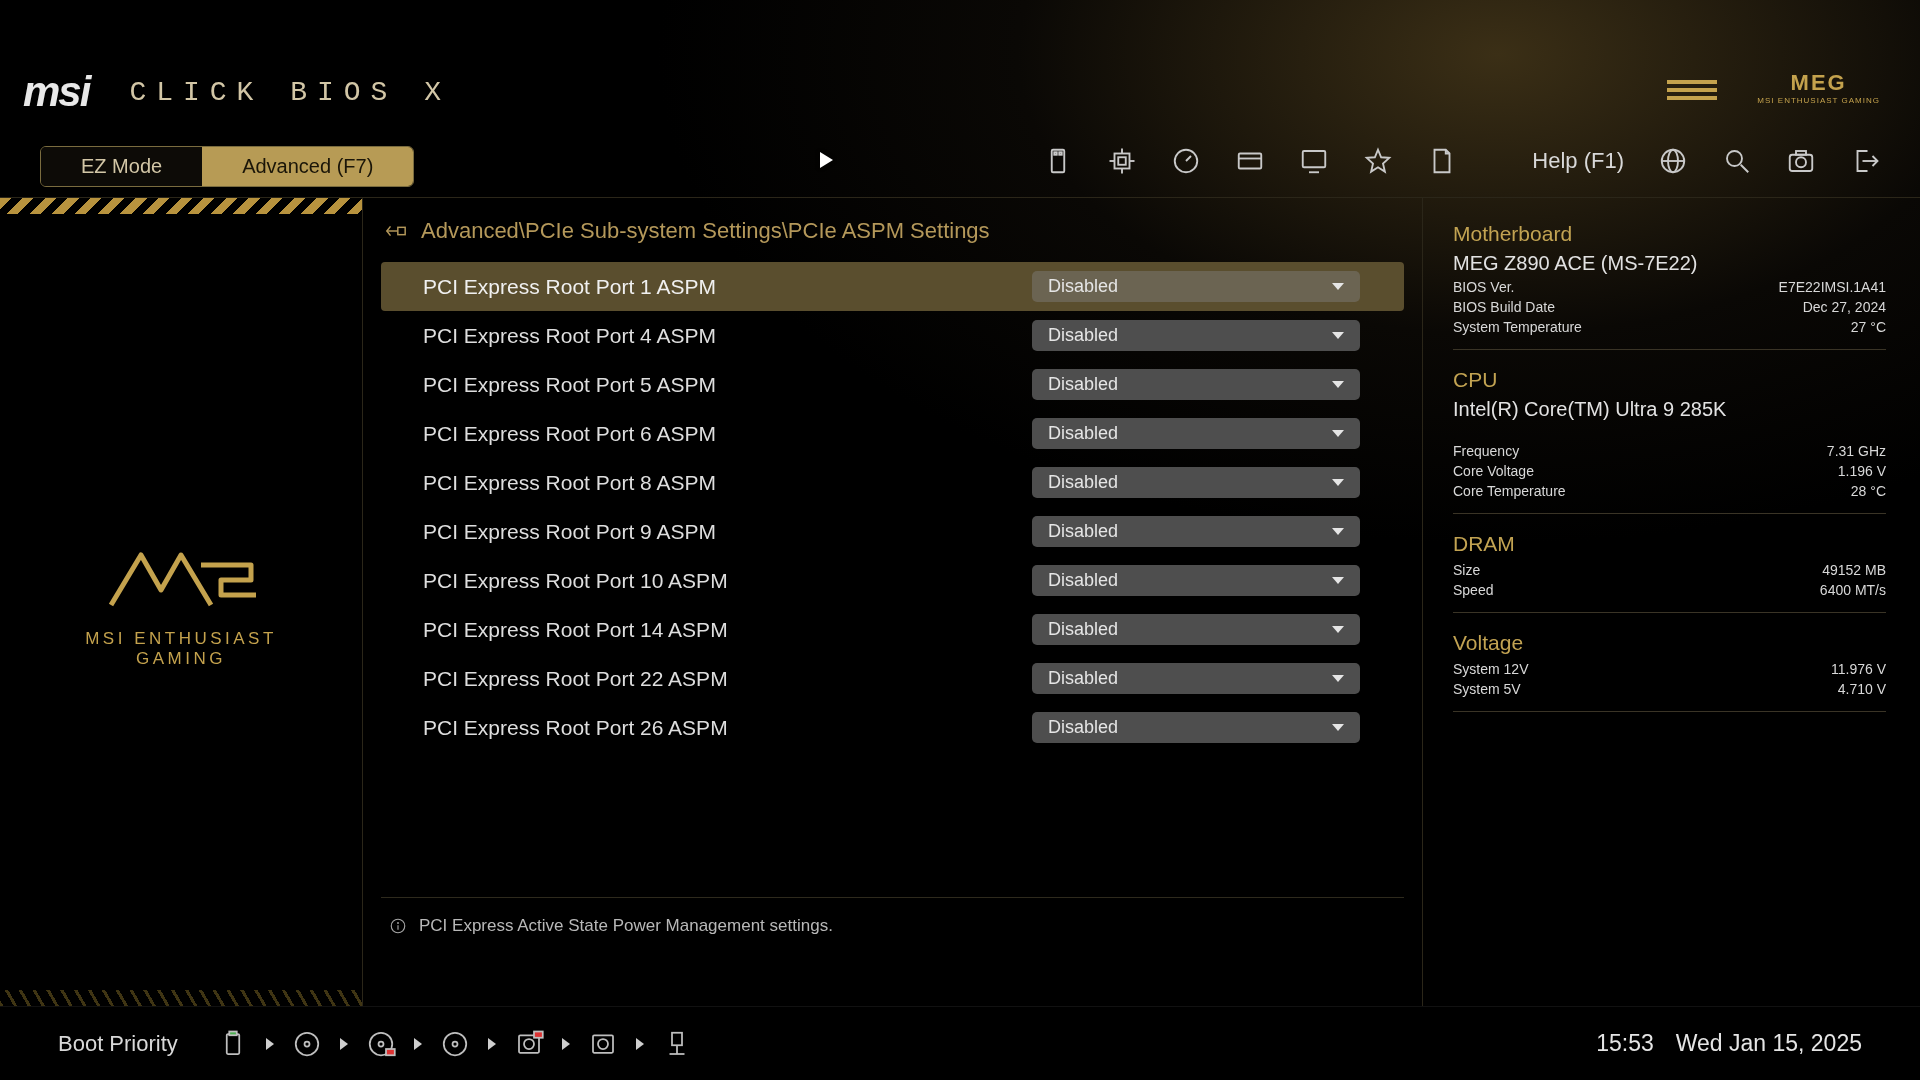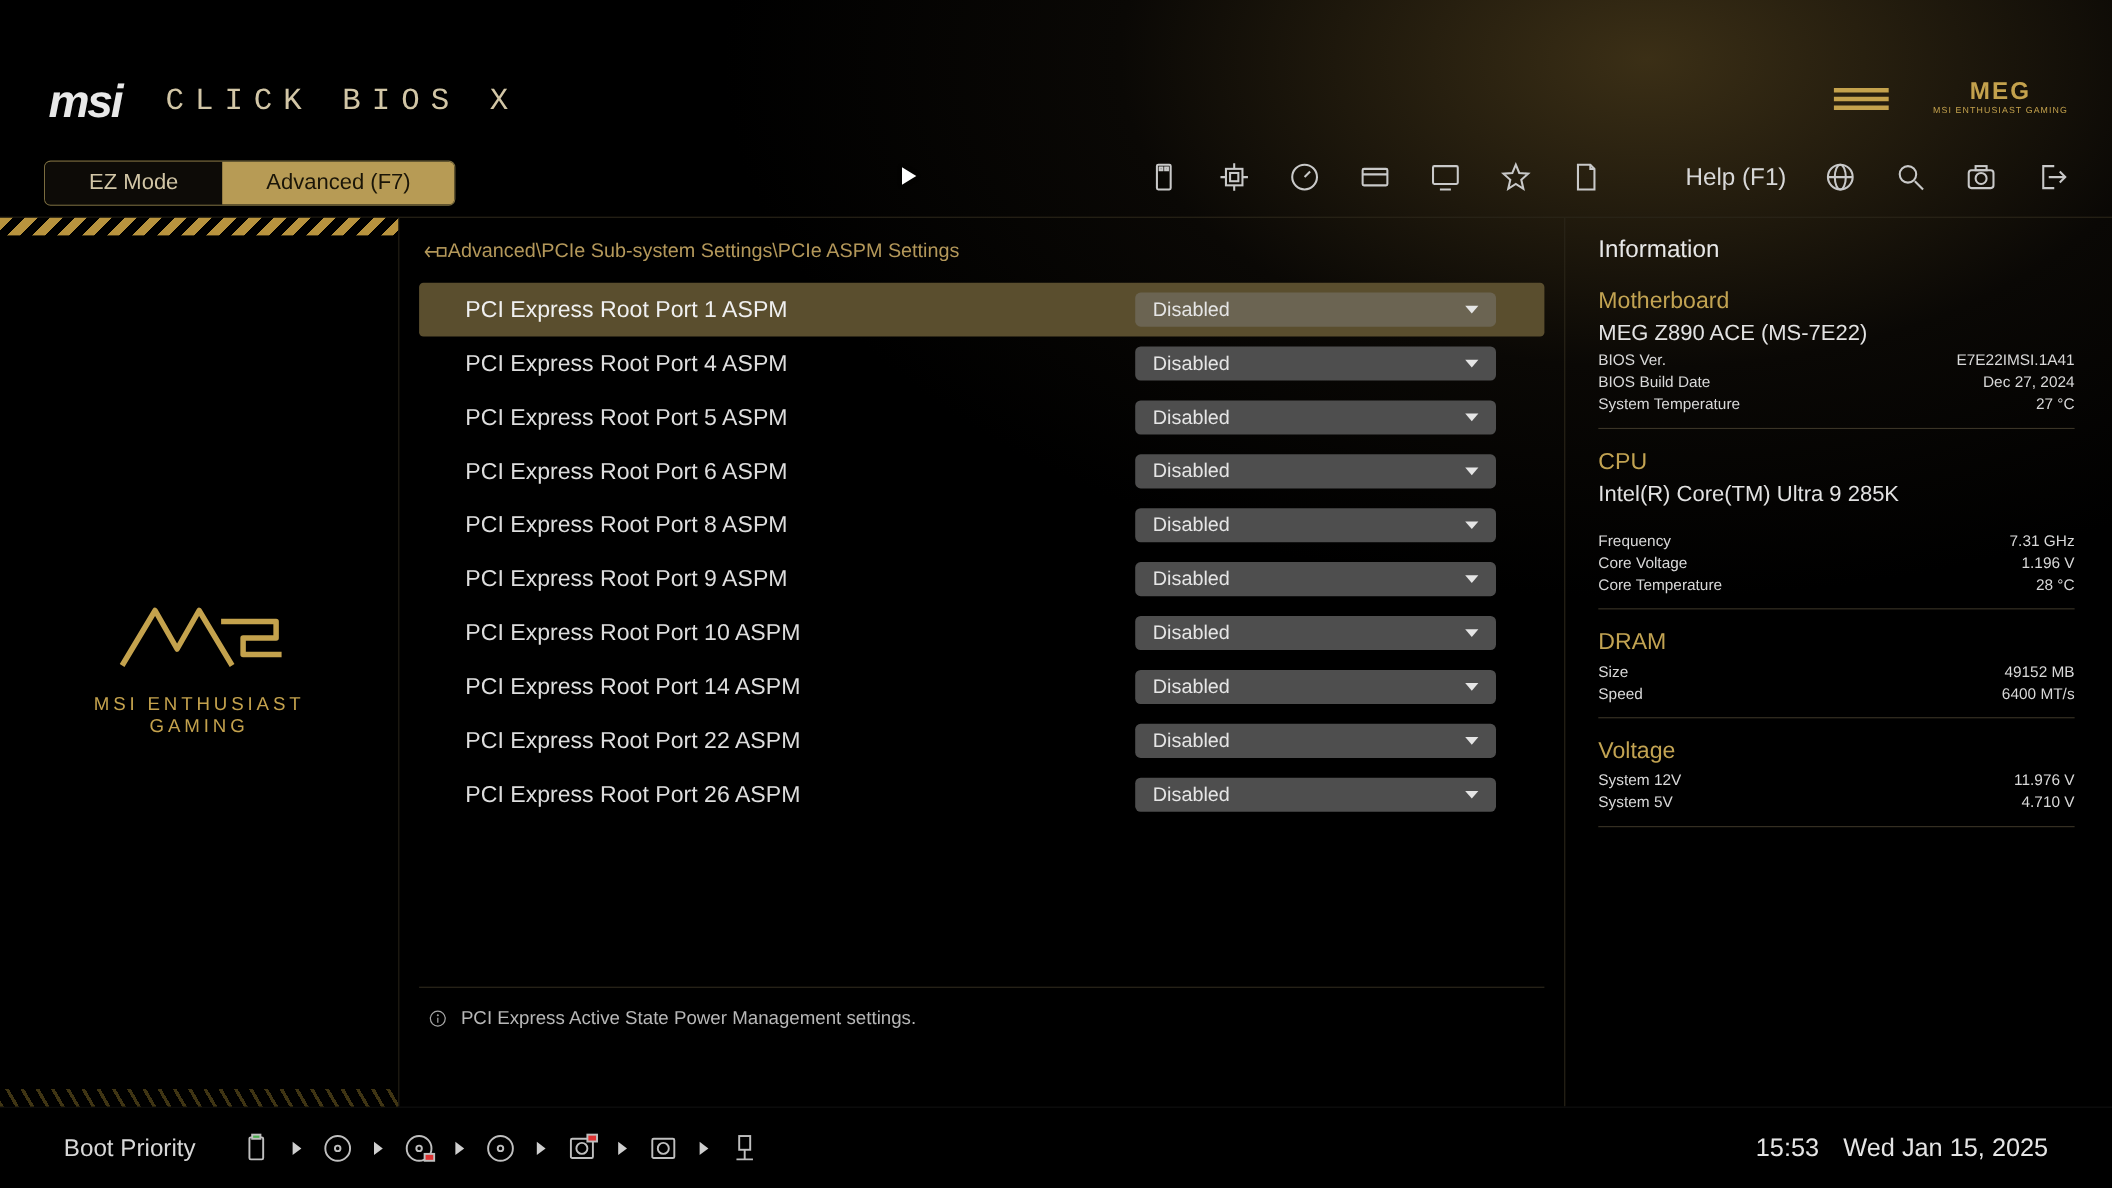--- a/index.html
+++ b/index.html
@@ -1,21 +1,21 @@
 <!DOCTYPE html>
 <html><head>
 <meta charset="utf-8">
 <style>
 * { margin: 0; padding: 0; box-sizing: border-box; font-family: "Segoe UI", Arial, sans-serif; }
 html, body { width: 1920px; height: 1080px; overflow: hidden; background: #000; color: #d8d8d8; }
 .root { width: 1920px; height: 1080px; background: radial-gradient(ellipse 1200px 700px at 78% 5%, #3b2f16 0%, #0a0805 40%, #000 70%); display: flex; flex-direction: column; }
 
 
 .header { height: 133px; display: flex; align-items: flex-end; padding: 0 40px 0 40px; position: relative; }
-.logo-cluster { position: absolute; left: 44px; top: 68px; display: flex; align-items: center; gap: 40px; }
+.logo-cluster { position: absolute; left: 23px; top: 68px; display: flex; align-items: center; gap: 40px; }
 .msi-logo { font-size: 42px; font-weight: 900; font-style: italic; letter-spacing: -2px; color: #e8e8e8; }
 .bios-title { font-size: 28px; font-weight: 300; letter-spacing: 10px; color: #d2c6a6; font-family: "Courier New", monospace; }
 .mode-tabs { position: absolute; left: 40px; top: 146px; display: flex; border: 1px solid #7a6c3f; border-radius: 6px; overflow: hidden; }
 .mode-tab { padding: 8px 40px; font-size: 20px; color: #d2c6a6; cursor: pointer; background: #0d0b07; }
 .mode-tab.active { background: #b79b55; color: #1a1508; font-weight: 500; }
 .top-icons { position: absolute; right: 40px; top: 146px; display: flex; align-items: center; gap: 34px; }
 .top-icon { width: 30px; height: 30px; fill: none; stroke: #c9c9c9; stroke-width: 1.5; cursor: pointer; }
 .help-label { font-size: 22px; color: #d8d8d8; cursor: pointer; margin-left: 41px; }
 .meg-badge { position: absolute; right: 40px; top: 70px; display:flex; flex-direction:column; align-items:center; }
 .meg-badge .bars { position:absolute; left:-90px; top:8px; }
@@ -25,21 +25,21 @@
 
 .body { flex: 1; display: flex; margin-top: 64px; border-top: 1px solid #2b2619; }
 .sidebar { width: 362px; background: #000; position: relative; display:flex; flex-direction:column; align-items:center; justify-content:center; }
 .sidebar-top-strip { position:absolute; top:0; left:0; right:0; height:16px; background: repeating-linear-gradient(135deg,#b8933e 0 8px,#000 8px 16px); }
 .sidebar-bottom-strip { position:absolute; bottom:0; left:0; right:0; height:16px; background: repeating-linear-gradient(60deg,#6a5820 0 3px, transparent 3px 12px); opacity:.6;}
 .sidebar-logo { width: 200px; text-align: center; }
 .sidebar-logo-text { font-size: 17px; letter-spacing: 3.5px; color: #c4a24d; font-weight: 500; }
 
 .main { flex: 1; display: flex; border-left: 1px solid #2b2619; }
 .settings { flex: 1; padding: 10px 18px 0 18px; position: relative; display:flex; flex-direction:column; }
-.breadcrumb { display: flex; align-items: center; padding: 10px 10px 18px 4px; font-size: 18px; color: #b4985a; }
+.breadcrumb { display: flex; align-items: center; gap: 14px; padding: 10px 10px 18px 4px; font-size: 22px; color: #b4985a; }
 .breadcrumb svg { width: 22px; height: 18px; stroke: #b4985a; fill: none; stroke-width: 1.6; }
 .setting-row { display: flex; align-items: center; height: 49px; padding-left: 42px; border-radius: 4px; }
 .setting-row.selected { background: #5a4e2e; }
 .setting-label { flex: 1; font-size: 21px; color: #dedede; }
 .setting-row.selected .setting-label { color: #f0f0f0; }
 .dropdown { width: 328px; height: 31px; background: #4e4e4e; border-radius: 5px; display: flex; align-items: center; justify-content: space-between; padding: 0 16px; margin-right: 44px; cursor: pointer; }
 .setting-row.selected .dropdown { background: #6b6452; }
 .dropdown-value { font-size: 18px; color: #e5e5e5; }
 .dropdown-caret { width: 0; height: 0; border-left: 6px solid transparent; border-right: 6px solid transparent; border-top: 7px solid #e5e5e5; }
 .settings-list { display:flex; flex-direction:column; }
@@ -247,21 +247,20 @@
           <svg viewBox="0 0 24 24">
               <circle cx="12" cy="12" r="9"></circle>
               <line x1="12" y1="11" x2="12" y2="17"></line>
               <circle cx="12" cy="8" r="0.5" fill="#a6a6a6"></circle>
             </svg>
           <span class="help-text">PCI Express Active State Power Management settings.</span>
         </div>
       </div>
 
       <div class="info">
-        <div class="info-title">Information</div>
 
         <div class="info-section-title">Motherboard</div>
         <div class="info-line">MEG Z890 ACE (MS-7E22)</div>
         <div class="info-kv">
             <span>BIOS Ver.</span>
             <span>E7E22IMSI.1A41</span>
           </div>
         <div class="info-kv">
             <span>BIOS Build Date</span>
             <span>Dec 27, 2024</span>

